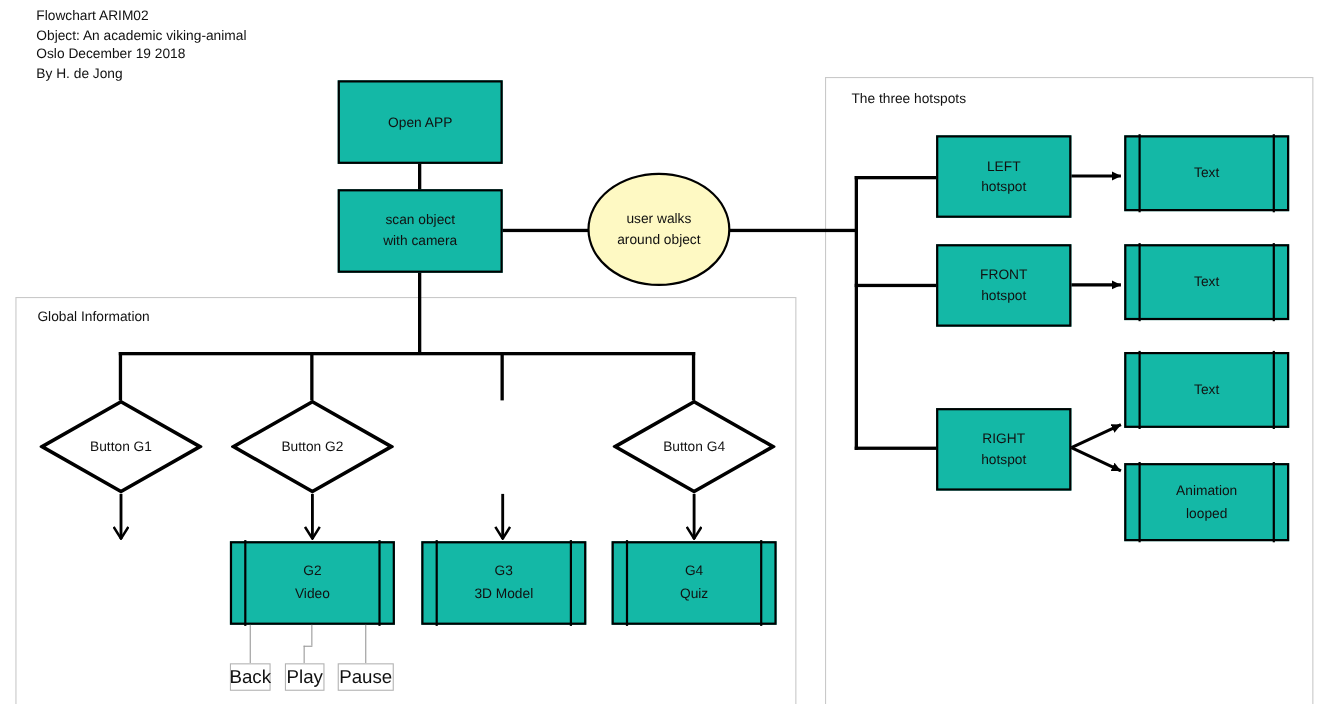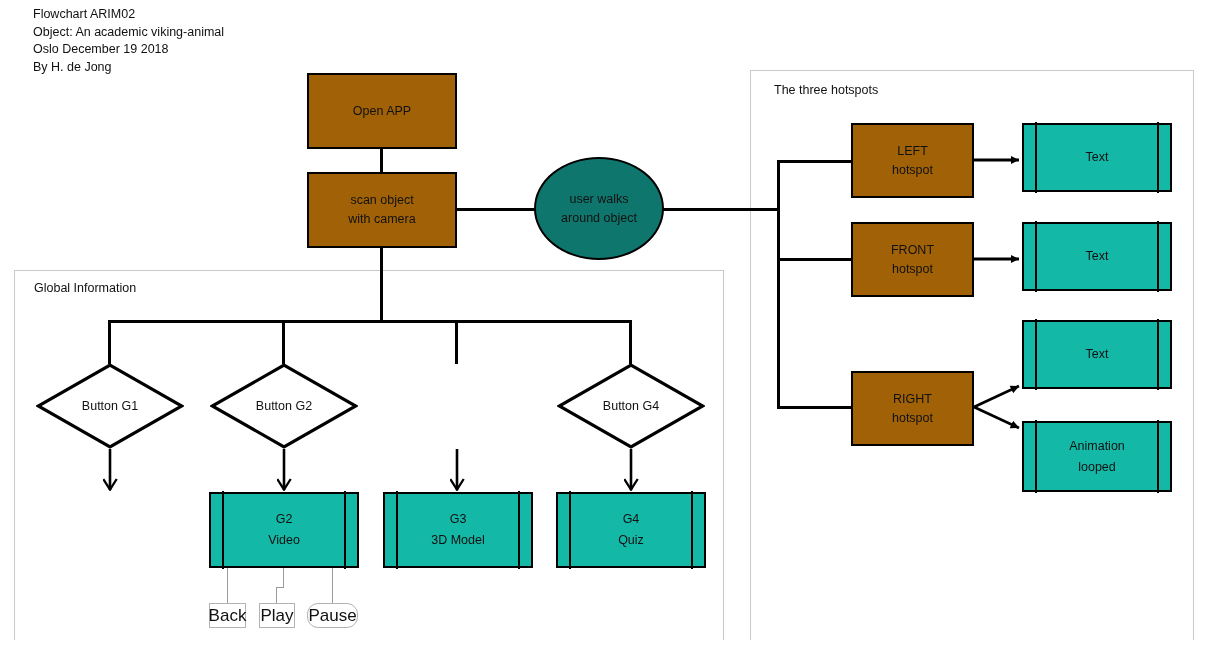--- a/index.html
+++ b/index.html
@@ -40,21 +40,21 @@
     font-size:12.5px;
     color:#111111;
     white-space:nowrap;
   }
 
   
   .box{
     position:absolute;
     box-sizing:border-box;
     border:2.6px solid #000000;
-    background:#a16207;
+    background:#14b8a6;
     display:flex;
     align-items:center;
     justify-content:center;
     text-align:center;
     font-size:12.5px;
     line-height:19px;
     color:#111111;
   }
   .box .lines{display:block;}
 
@@ -82,21 +82,21 @@
   .pbox::before{left:11px;}
   .pbox::after{right:11px;}
   .pbox .lbl{position:relative;z-index:2;}
 
   
   .ellipse{
     position:absolute;
     box-sizing:border-box;
     border:2.6px solid #000000;
     border-radius:50%;
-    background:#0f766e;
+    background:#fef9c3;
     display:flex;
     align-items:center;
     justify-content:center;
     text-align:center;
     font-size:12.5px;
     line-height:19px;
     color:#111111;
   }
 
   
@@ -244,21 +244,21 @@
   <div class="thin-v" style="left:276px;top:587px;height:16px;"></div>
 
   <div class="thin-v" style="left:332px;top:568px;height:35px;"></div>
 
   <div class="minibtn" style="left:209px;top:603px;width:37px;height:25px;">
     <span>Back</span>
   </div>
   <div class="minibtn" style="left:259px;top:603px;width:36px;height:25px;">
     <span>Play</span>
   </div>
-  <div class="minibtn" style="left:307px;top:603px;width:51px;height:25px;border-radius:11px;">
+  <div class="minibtn" style="left:307px;top:603px;width:51px;height:25px;">
     <span>Pause</span>
   </div>
 
   <div class="vline" style="left:777px;top:160px;height:249px;"></div>
   <div class="hline" style="left:777px;top:160px;width:76px;"></div>
   <div class="hline" style="left:777px;top:258px;width:76px;"></div>
   <div class="hline" style="left:777px;top:406px;width:76px;"></div>
 
   <div class="box" style="left:851px;top:123px;width:123px;height:75px;">
     <span>

